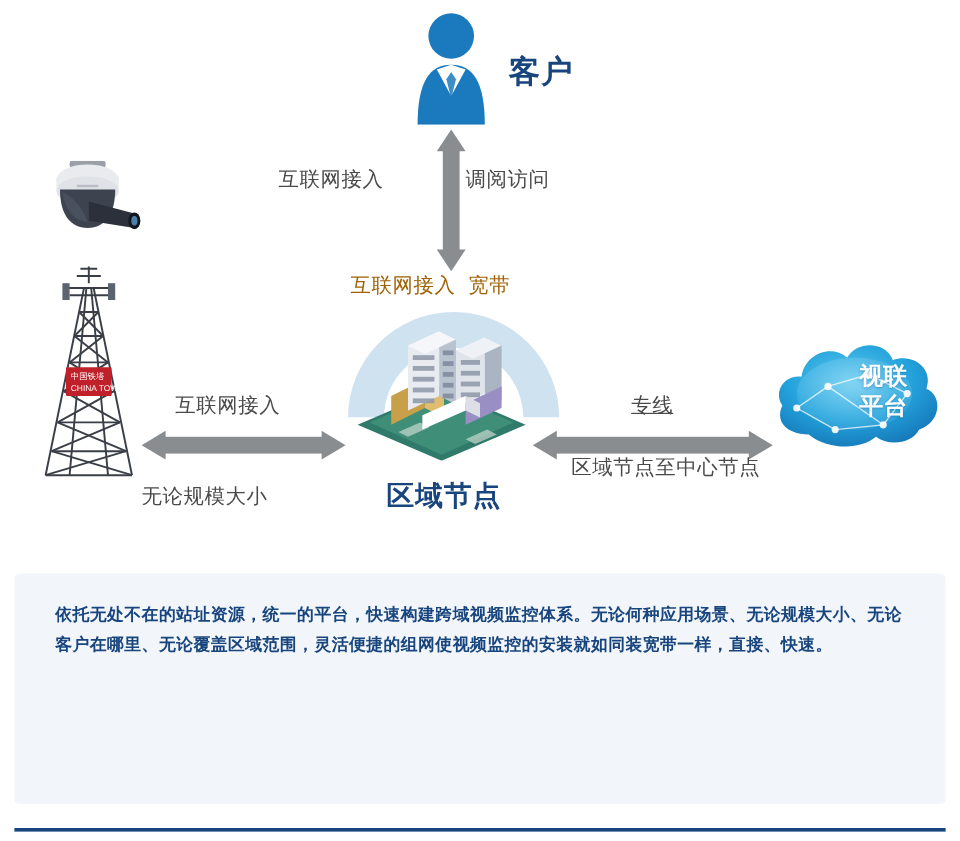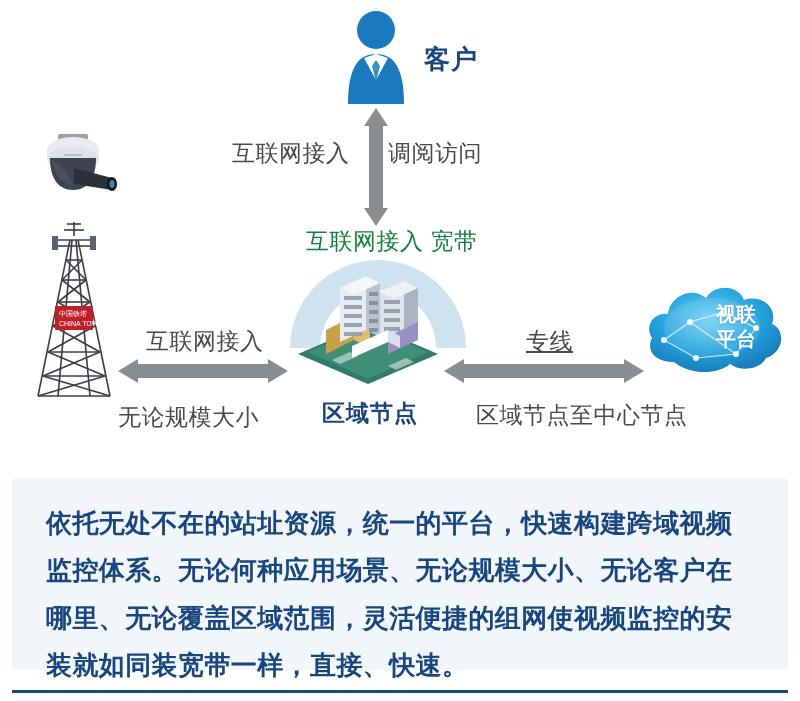--- a/index.html
+++ b/index.html
@@ -19,21 +19,21 @@
     left: 0; top: 0;
     width: 800px;
     height: 701px;
     padding-left: 16px;
   }
 
   
   .label {
     position: absolute;
     color: #4a4a4a;
-    font-size: 23px;
+    font-size: 17px;
     white-space: nowrap;
     letter-spacing: 0.5px;
   }
   .label-blue-big {
     position: absolute;
     color: #18457e;
     font-size: 23px;
     font-weight: bold;
     white-space: nowrap;
     letter-spacing: 1px;
@@ -67,21 +67,21 @@
     height: 192px;
     background: #f2f6fa;
     border-radius: 4px;
   }
   .para-text {
     position: absolute;
     left: 34px;
     top: 22px;
     width: 712px;
     color: #18457e;
-    font-size: 26px;
+    font-size: 14px;
     font-weight: bold;
     line-height: 1.82;
     letter-spacing: 0.4px;
   }
   .bottom-rule {
     position: absolute;
     left: 12px;
     top: 690px;
     width: 776px;
     height: 3px;
@@ -131,21 +131,21 @@
     </svg>
   </div>
   <div class="label" style="left:232px; top:138px;">互联网接入</div>
   <div class="label" style="left:388px; top:138px;">调阅访问</div>
 
   <div class="arc" style="left:284px; top:236px; width:188px; height:112px;">
     <svg width="188" height="112" viewBox="0 0 188 112">
       <path d="M6 112 A88 88 0 0 1 182 112 L152 112 A58 58 0 0 0 36 112 Z" fill="#cfe2f0"></path>
     </svg>
   </div>
-  <div class="label" style="left:306px; top:226px; color:#15803d;">互联网接入 宽带</div>
+  <div class="label" style="left:292px; top:226px; color:#a16207;font-family:Liberation Mono, monospace;">互联网接入 宽带</div>
 
   <div class="art" style="left:292px; top:262px; width:152px; height:122px;">
     <svg width="152" height="122" viewBox="0 0 152 122">
 
       <polygon points="76,122 6,92 76,62 146,92" fill="#2f7a6a"></polygon>
       <polygon points="76,117 16,90 76,64 136,90" fill="#3f8f78"></polygon>
 
       <polygon points="40,98 58,90 66,94 48,102" fill="#bfd3c9" opacity=".75"></polygon>
       <polygon points="96,104 114,96 122,100 104,108" fill="#bfd3c9" opacity=".75"></polygon>
 
@@ -270,21 +270,21 @@
   <div class="label" style="left:118px; top:402px;">无论规模大小</div>
 
   <div class="arrow-h" style="left:444px; top:358px; width:200px;">
     <svg width="200" height="26" viewBox="0 0 200 26">
       <polygon points="0,13 20,1 20,25" fill="#8a8d8f"></polygon>
       <rect x="18" y="6" width="164" height="14" fill="#8a8d8f"></rect>
       <polygon points="200,13 180,1 180,25" fill="#8a8d8f"></polygon>
     </svg>
   </div>
   <div class="label" style="left:526px; top:326px;text-decoration:underline;">专线</div>
-  <div class="label" style="left:476px; top:400px;">区域节点至中心节点</div>
+  <div class="label" style="left:476px; top:378px;">区域节点至中心节点</div>
 
   <div class="art" style="left:640px; top:278px; width:148px; height:110px;">
     <svg width="148" height="110" viewBox="0 0 148 110">
       <defs>
         <radialGradient id="cg" cx="45%" cy="35%" r="70%">
           <stop offset="0%" stop-color="#5fc8ef"></stop>
           <stop offset="55%" stop-color="#24a3dc"></stop>
           <stop offset="100%" stop-color="#1577b8"></stop>
         </radialGradient>
         <radialGradient id="cg2" cx="50%" cy="40%" r="70%">

